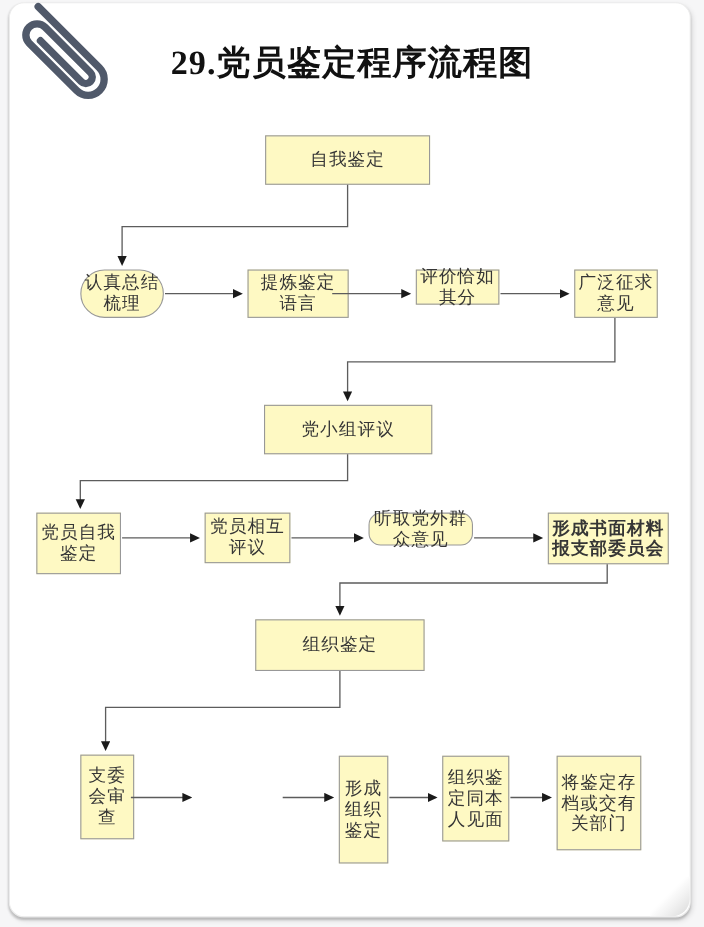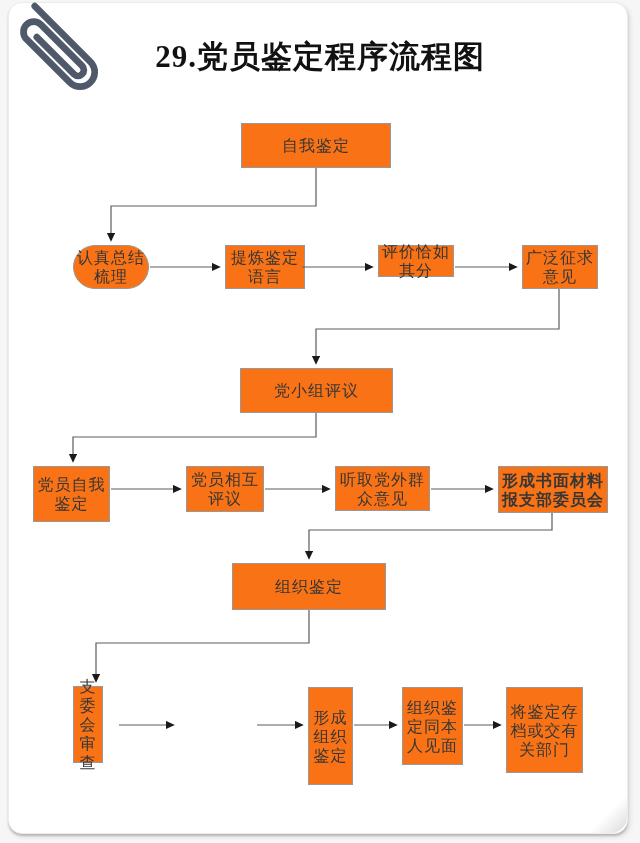--- a/index.html
+++ b/index.html
@@ -36,41 +36,41 @@
   .title {
     position: absolute; left: 0; top: 36px; width: 640px;
     text-align: center;
     font-size: 31px; font-weight: bold; color: #111;
     letter-spacing: 1px;
   }
 
   .node {
     position: absolute;
     border: 1px solid #989898;
-    background: #f97316;
+    background: #fef9c3;
     display: flex; align-items: center; justify-content: center;
     text-align: center;
     white-space: pre-line;
     font-size: 16px; line-height: 19px; letter-spacing: 1px;
     color: #363636;
     box-sizing: border-box;
   }
   
   .n0  { left:241px; top:123px; width:150px; height:45px; }
   .n1  { left:73px;  top:245px; width:76px;  height:44px;border-radius:22px; }
-  .n2  { left:225px; top:245px; width:80px;  height:44px; }
+  .n2  { left:225px; top:245px; width:92px;  height:44px; }
   .n3  { left:378px; top:245px; width:76px;  height:32px; }
   .n4  { left:522px; top:245px; width:76px;  height:44px; }
   .n5  { left:240px; top:368px; width:153px; height:45px; }
   .n6  { left:33px;  top:466px; width:77px;  height:56px; }
   .n7  { left:186px; top:466px; width:78px;  height:46px; }
-  .n8  { left:335px; top:466px; width:95px;  height:45px; }
+  .n8  { left:335px; top:466px; width:95px;  height:30px;border-radius:11px; }
   .n9  { left:498px; top:466px; width:110px; height:47px;font-weight:bold; }
   .n10 { left:232px; top:563px; width:154px; height:47px; }
-  .n11 { left:73px;  top:686px; width:30px;  height:77px; }
+  .n11 { left:73px;  top:686px; width:49px;  height:77px; }
   .n12 { left:179px; top:687px; width:77px;  height:77px; }
   .n13 { left:308px; top:687px; width:45px;  height:98px; }
   .n14 { left:402px; top:687px; width:61px;  height:78px; }
   .n15 { left:506px; top:687px; width:77px;  height:86px; }
 
   .edges-overlay {
     position: absolute; left: 0; top: 0; width: 640px; height: 843px;
     pointer-events: none;
   }
 </style>

